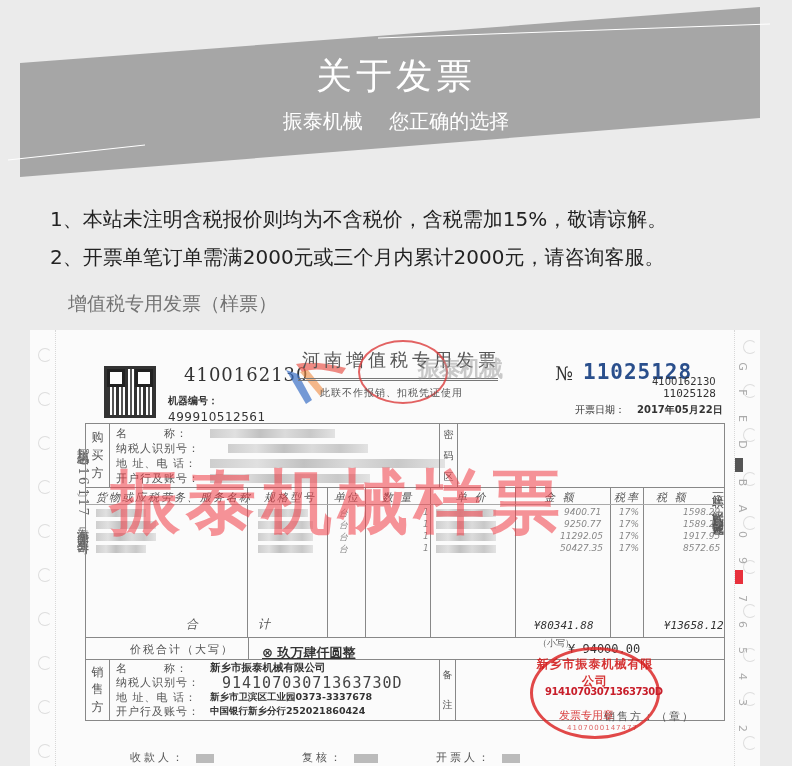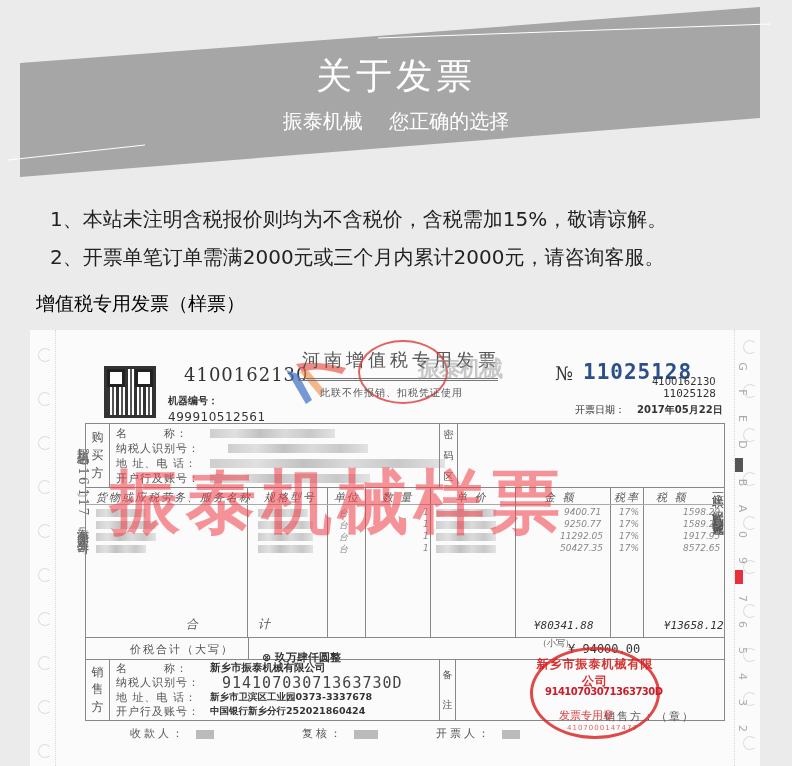--- a/index.html
+++ b/index.html
@@ -9,21 +9,21 @@
   
   .banner { position: absolute; left: 0; top: 0; width: 792px; height: 180px; }
   .banner svg { position: absolute; left: 0; top: 0; }
   .banner-title { position: absolute; left: 0; width: 792px; top: 52px; text-align: center; color: #fff; font-size: 36px; letter-spacing: 4px; font-weight: normal; }
   .banner-sub { position: absolute; left: 0; width: 792px; top: 108px; text-align: center; color: #fff; font-size: 20px; }
   .banner-sub span { margin: 0 10px; }
 
   
   .notes { position: absolute; left: 50px; top: 200px; width: 720px; }
   .note { font-size: 20px; color: #222; line-height: 38px; white-space: nowrap; }
-  .sample-label { position: absolute; left: 36px; top: 291px; font-size: 19px; color: #000000; }
+  .sample-label { position: absolute; left: 68px; top: 291px; font-size: 19px; color: #737373; }
 
   
   .paper { position: absolute; left: 30px; top: 330px; width: 730px; height: 436px; background: #fbfbfb; }
   .holes-left, .holes-right { position: absolute; top: 0; width: 26px; height: 436px; }
   .holes-left { left: 0; border-right: 1px dotted #d8d8d8; }
   .holes-right { right: 0; border-left: 1px dotted #d8d8d8; }
   .hole { position: absolute; width: 14px; height: 14px; border-radius: 50%; border: 1px solid #ddd; border-right-color: transparent; left: 8px; }
   .rmark { position: absolute; left: 2px; font-size: 11px; color: #aaa; transform: rotate(90deg); width: 10px; text-align: center; }
   .rblock { position: absolute; left: 0; width: 8px; height: 14px; }
 
@@ -69,33 +69,33 @@
   .goods .col { position: absolute; top: 0; bottom: 0; border-right: 1px solid #888; }
   .ghead { position: absolute; top: 2px; font-size: 11px; color: #555; font-family: "DejaVu Serif", serif; letter-spacing: 2px; white-space: nowrap; }
   .gline { position: absolute; left: 0; right: 0; top: 16px; border-top: 1px solid #aaa; }
   .gcell { position: absolute; font-size: 9px; color: #888; white-space: nowrap; }
   .total-label { position: absolute; left: 100px; top: 128px; font-size: 12px; color: #555; letter-spacing: 60px; }
   .total-amt { position: absolute; top: 131px; font-size: 11px; color: #333; font-family: "DejaVu Sans Mono", monospace; }
 
   .sumrow { position: relative; height: 22px; border-bottom: 1px solid #888; }
   .sum-label { position: absolute; left: 36px; top: 4px; font-size: 11px; color: #555; letter-spacing: 2px; font-family: "DejaVu Serif", serif; margin-left: 8px; }
   .sum-div { position: absolute; left: 162px; top: 0; bottom: 0; border-left: 1px solid #888; }
-  .sum-cn { position: absolute; left: 176px; top: 12px; font-size: 11px; color: #333; font-weight: bold; }
+  .sum-cn { position: absolute; left: 176px; top: 6px; font-size: 13px; color: #333; font-weight: bold; text-decoration: underline; }
   .sum-small { position: absolute; left: 452px; top: -1px; font-size: 9px; color: #555; }
   .sum-val { position: absolute; left: 482px; top: 4px; font-size: 12px; color: #333; font-family: "DejaVu Sans Mono", monospace; }
 
   .seller { position: relative; height: 60px; }
   .seller .fieldrows { top: 1px; }
   .seller .frow { height: 14.5px; }
   .sv { color: #333; font-size: 10.5px; font-weight: bold; font-family: "DejaVu Sans", sans-serif; }
   .sv-tax { color: #444; font-size: 15px; font-family: "DejaVu Sans Mono", monospace; letter-spacing: 1px; font-weight: normal; margin-left: 12px; }
   .remark-box { position: absolute; left: 353px; top: 0; bottom: 0; right: 0; border-left: 1px solid #888; }
   .remark-label { position: absolute; left: 0; top: 0; bottom: 0; width: 16px; border-right: 1px solid #888; display: flex; flex-direction: column; justify-content: space-around; align-items: center; font-size: 10px; color: #555; }
 
-  .footer { position: absolute; top: 396px; font-size: 11px; color: #555; font-family: "DejaVu Serif", serif; letter-spacing: 3px; white-space: nowrap; text-align: right; }
+  .footer { position: absolute; top: 420px; font-size: 11px; color: #555; font-family: "DejaVu Serif", serif; letter-spacing: 3px; white-space: nowrap; text-align: right; }
   .fblur { display: inline-block; width: 18px; height: 9px; background: #bbb; margin-left: 10px; vertical-align: middle; }
 
   .stamp { position: absolute; left: 500px; top: 317px; width: 130px; height: 92px; border: 3px solid rgba(220,40,40,0.85); border-radius: 50%; }
   .stamp-name { position: absolute; left: 0; right: 0; top: 6px; text-align: center; font-size: 12px; color: rgba(210,30,30,0.9); font-weight: bold; letter-spacing: 1px; }
   .stamp-tax { position: absolute; left: 12px; top: 36px; font-size: 10px; color: #c81e2a; font-weight: bold; white-space: nowrap; letter-spacing: -0.5px; }
   .stamp-type { position: absolute; left: 26px; top: 58px; font-size: 11px; color: rgba(210,30,30,0.85); }
   .stamp-num { position: absolute; left: 34px; top: 74px; font-size: 7px; color: rgba(210,30,30,0.7); letter-spacing: 1px; }
   .seal-label { position: absolute; left: 574px; top: 379px; font-size: 11px; color: #555; letter-spacing: 2px; font-family: "DejaVu Serif", serif; }
 
   .watermark { position: absolute; left: 80px; top: 126px; font-size: 70px; color: rgba(240,60,70,0.55); letter-spacing: 6px; white-space: nowrap; pointer-events: none; font-weight: bold; }

